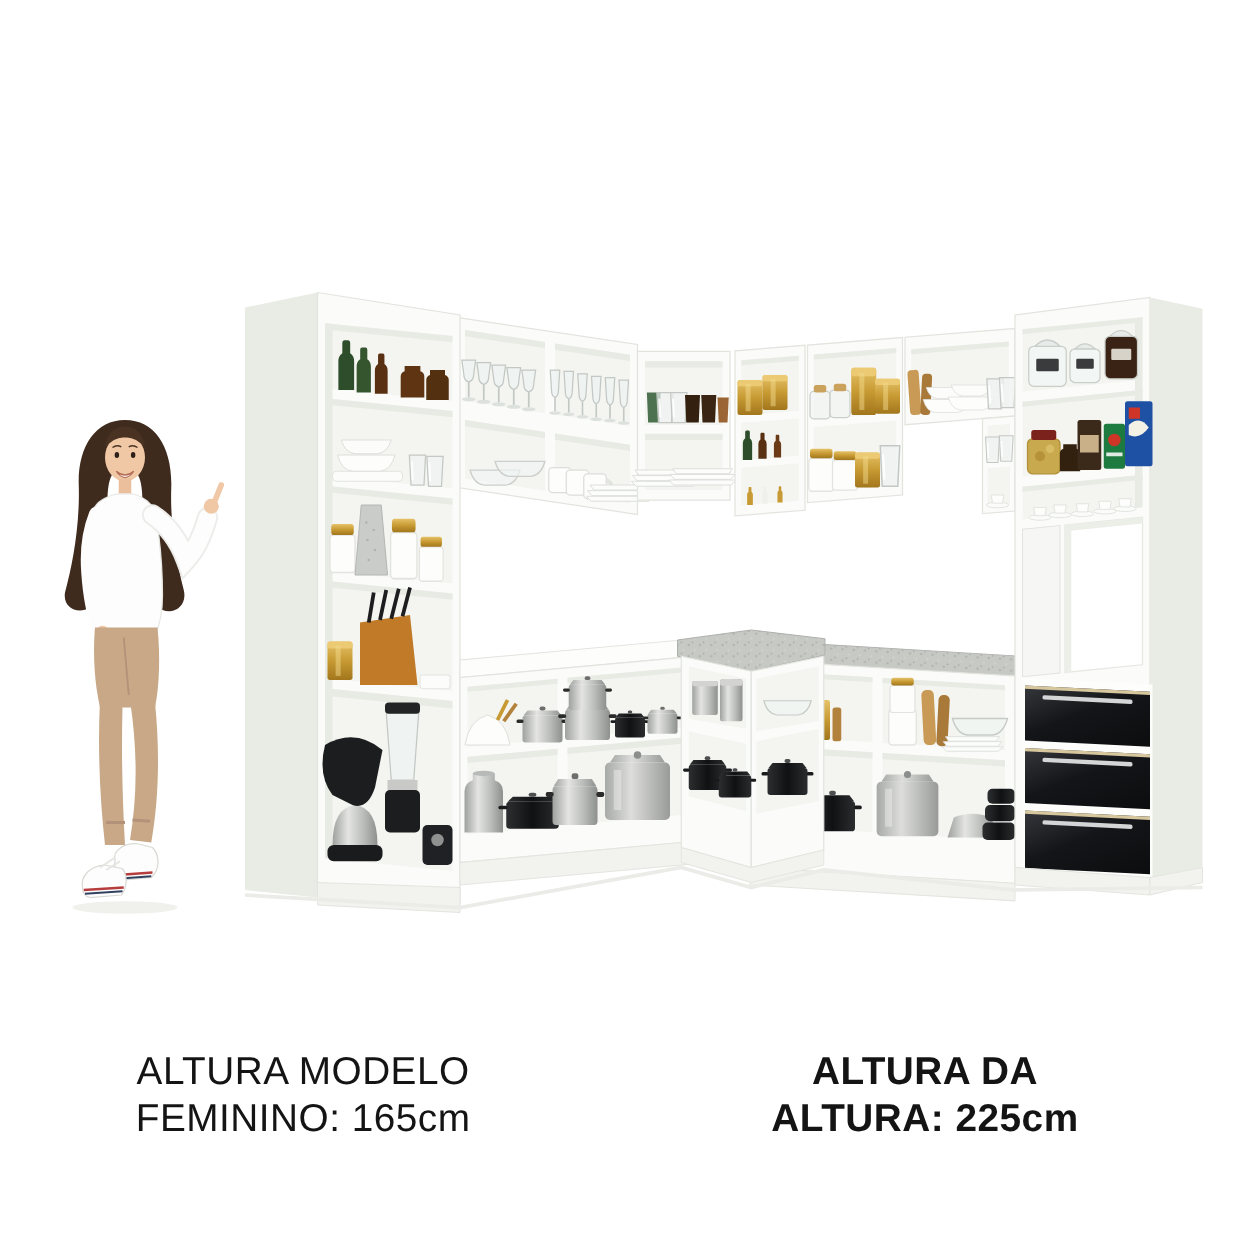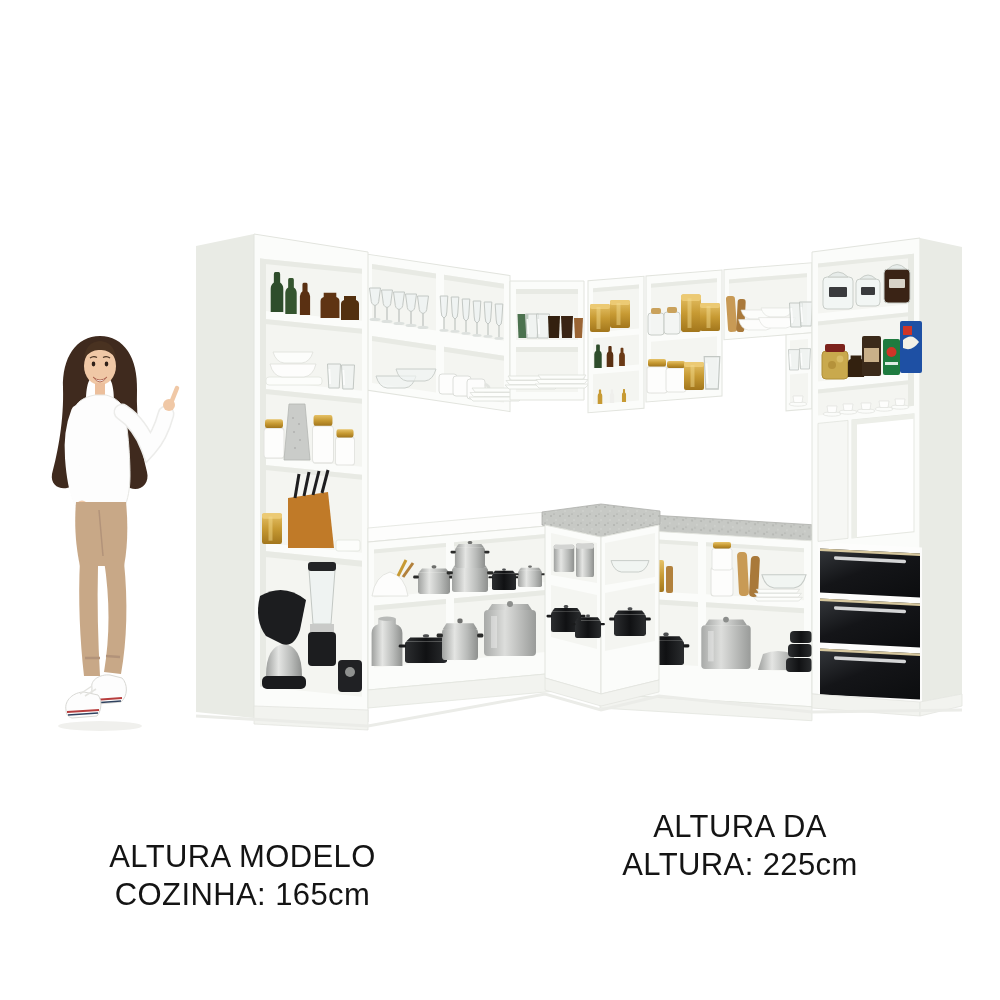--- a/index.html
+++ b/index.html
@@ -13,21 +13,21 @@
     --gold-accent:#c79a33;
     --text:#141414;
   }
   html,body{margin:0;padding:0;background:var(--background);}
   .canvas{position:relative;width:1000px;height:1000px;background:var(--background);overflow:hidden;
           font-family:"Liberation Sans",sans-serif;}
   .scene{position:absolute;left:0;top:0;}
   .caption{position:absolute;text-align:center;color:var(--text);
            font-size:31px;line-height:38px;letter-spacing:.4px;font-weight:400;}
   .caption-left{left:55px;top:838px;width:375px;}
-  .caption-right{left:550px;top:808px;width:380px;}
+  .caption-right{left:550px;top:838px;width:380px;font-weight:bold;}
   
   .face{fill:var(--cabinet-front);stroke:var(--cabinet-shadow);stroke-width:1;}
   .inner{fill:var(--cabinet-interior);}
   .sidep{fill:var(--cabinet-side);}
   .plinth{fill:#f2f3ef;stroke:#e3e5df;stroke-width:.8;}
   .granite{fill:url(#granite);stroke:#aeb0ac;stroke-width:.8;}
 </style>
 </head>
 <body>
 
@@ -549,21 +549,21 @@
     <path d="M66,710 C64,700 74,692 84,692 L98,695 C102,700 102,710 97,716 L72,718 C68,717 66,714 66,710 Z" fill="#fdfdfd" stroke="#d9d9d5" stroke-width="1"></path>
     <path d="M67,712 L99,710" stroke="#b73d3d" stroke-width="2"></path>
     <path d="M68,715 L98,713" stroke="#30425f" stroke-width="1.5"></path>
     <path d="M80,694 L92,686 M85,696 L96,689" stroke="#e4e4e0" stroke-width="1.5"></path>
   </g>
 </g>
 </svg>
 
 <div class="caption caption-left">
   <div>ALTURA MODELO</div>
-  <div>COZINHA: 165cm</div>
+  <div>FEMININO: 165cm</div>
 </div>
 
 <div class="caption caption-right">
   <div>ALTURA DA</div>
   <div>ALTURA: 225cm</div>
 </div>
 
 </div>
 
 </body></html>

